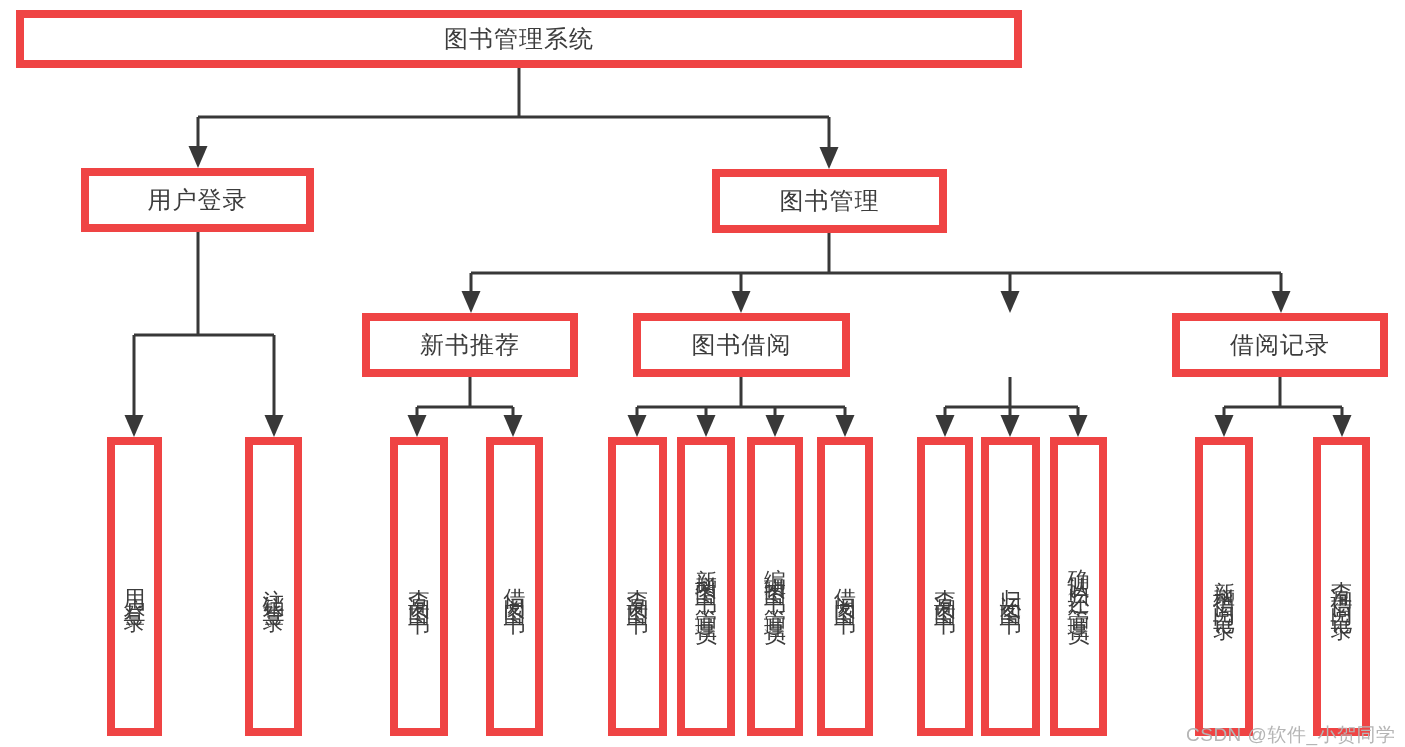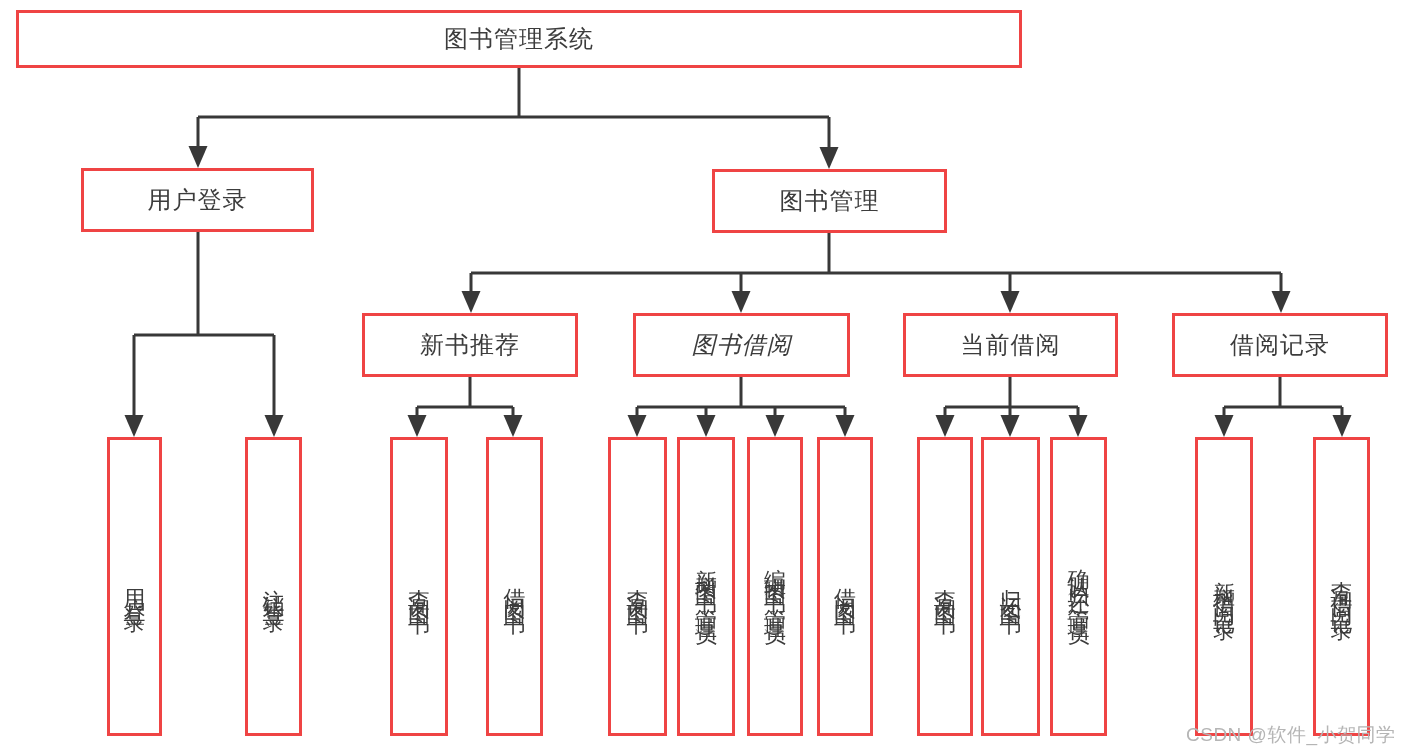--- a/index.html
+++ b/index.html
@@ -20,21 +20,21 @@
     left: 0;
     top: 0;
     width: 1405px;
     height: 747px;
     z-index: 1;
   }
   .node {
     position: absolute;
     box-sizing: border-box;
     background: #ffffff;
-    border: 3px solid #ef4444;
+    border: 8px solid #ef4444;
     color: #3c3c3c;
     display: flex;
     align-items: center;
     justify-content: center;
     z-index: 2;
   }
   .hbox {
     font-size: 24px;
     letter-spacing: 1px;
     white-space: nowrap;
@@ -115,25 +115,22 @@
   <div class="node hbox" style="left:81px; top:168px; width:233px; height:64px;">
     <span>用户登录</span>
   </div>
   <div class="node hbox" style="left:362px; top:313px; width:216px; height:64px;">
     <span>新书推荐</span>
   </div>
 
   <div class="node hbox" style="left:712px; top:169px; width:235px; height:64px;">
     <span>图书管理</span>
   </div>
-  <div class="node hbox" style="left:633px; top:313px; width:217px; height:64px;font-style:italic;">
+  <div class="node hbox" style="left:633px; top:313px; width:217px; height:64px;">
     <span>图书借阅</span>
-  </div>
-  <div class="node hbox" style="left:903px; top:313px; width:215px; height:64px;">
-    <span>当前借阅</span>
   </div>
   <div class="node hbox" style="left:1172px; top:313px; width:216px; height:64px;">
     <span>借阅记录</span>
   </div>
 
   <div class="node vbox" style="left:107px; top:437px; width:55px; height:299px;">
     <span>用户登录</span>
   </div>
   <div class="node vbox" style="left:245px; top:437px; width:57px; height:299px;">
     <span>注销登录</span>

